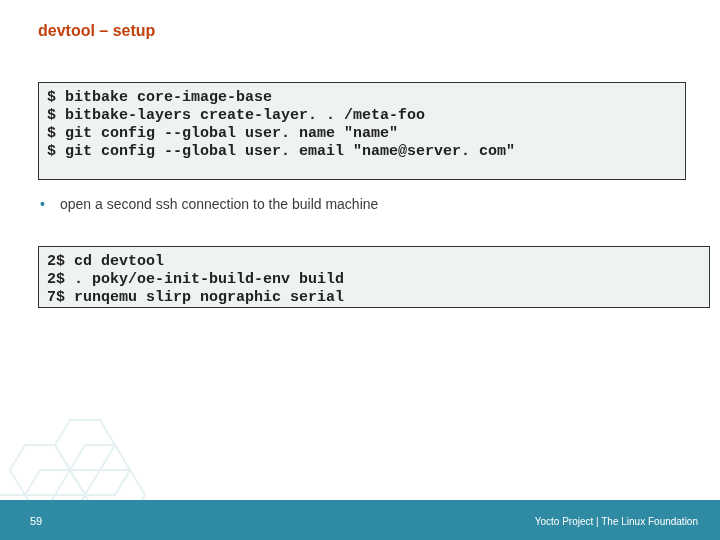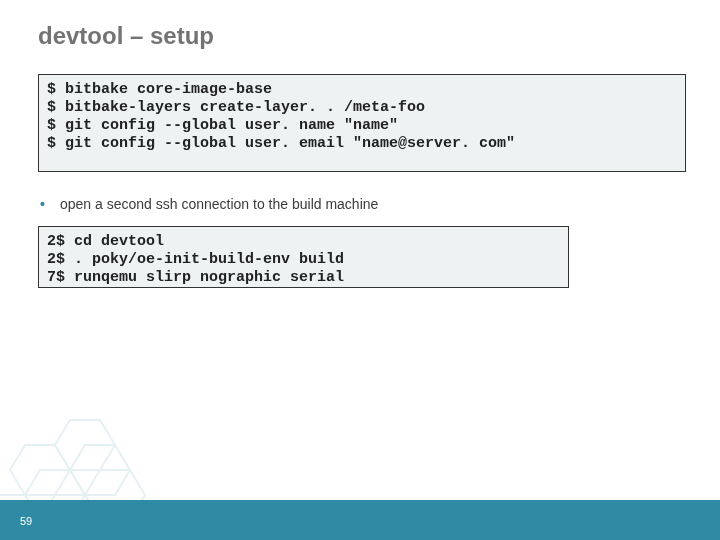--- a/index.html
+++ b/index.html
@@ -14,43 +14,43 @@
   .slide {
     position: relative;
     width: 720px;
     height: 540px;
     box-sizing: border-box;
   }
   .title {
     position: absolute;
     top: 22px;
     left: 38px;
-    font-size: 24px;
+    font-size: 16px;
     font-weight: bold;
-    color: #737373;
+    color: #c2410c;
   }
   .codebox {
     border: 1px solid #333;
     background: #eef2f3;
-    margin: 4px auto;
+    margin: 12px auto;
     box-sizing: border-box;
     padding: 6px 8px;
   }
   .codebox1 {
     position: absolute;
     top: 70px;
     left: 38px;
     width: 648px;
     height: 98px;
   }
   .codebox2 {
     position: absolute;
-    top: 222px;
+    top: 234px;
     left: 38px;
-    width: 531px;
+    width: 672px;
     height: 62px;
   }
   .codeline {
     font-family: "Courier New", Courier, monospace;
     font-weight: bold;
     font-size: 15px;
     line-height: 18px;
     white-space: pre;
     color: #222;
   }
@@ -81,21 +81,21 @@
     position: absolute;
     bottom: 0;
     left: -20px;
     width: 240px;
     height: 130px;
     opacity: 0.12;
     pointer-events: none;
   }
   .pagenum {
     position: absolute;
-    left: 20px;
+    left: 30px;
     bottom: 13px;
     font-size: 11px;
     color: #ffffff;
   }
   .footer-right {
     position: absolute;
     right: 22px;
     bottom: 13px;
     font-size: 10px;
     color: #ffffff;
@@ -133,14 +133,15 @@
       <polygon points="90,60 105,35 135,35 150,60 135,85 105,85"></polygon>
       <polygon points="45,85 60,60 90,60 105,85 90,110 60,110"></polygon>
       <polygon points="105,85 120,60 150,60 165,85 150,110 120,110"></polygon>
       <polygon points="0,110 15,85 45,85 60,110 45,135 15,135"></polygon>
       <polygon points="60,110 75,85 105,85 120,110 105,135 75,135"></polygon>
     </g>
   </svg>
 
   <div class="bottombar"></div>
   <div class="pagenum">59</div>
+  <div class="footer-right">Yocto Project | The Linux Foundation</div>
 
 </div>
 
 </body></html>

